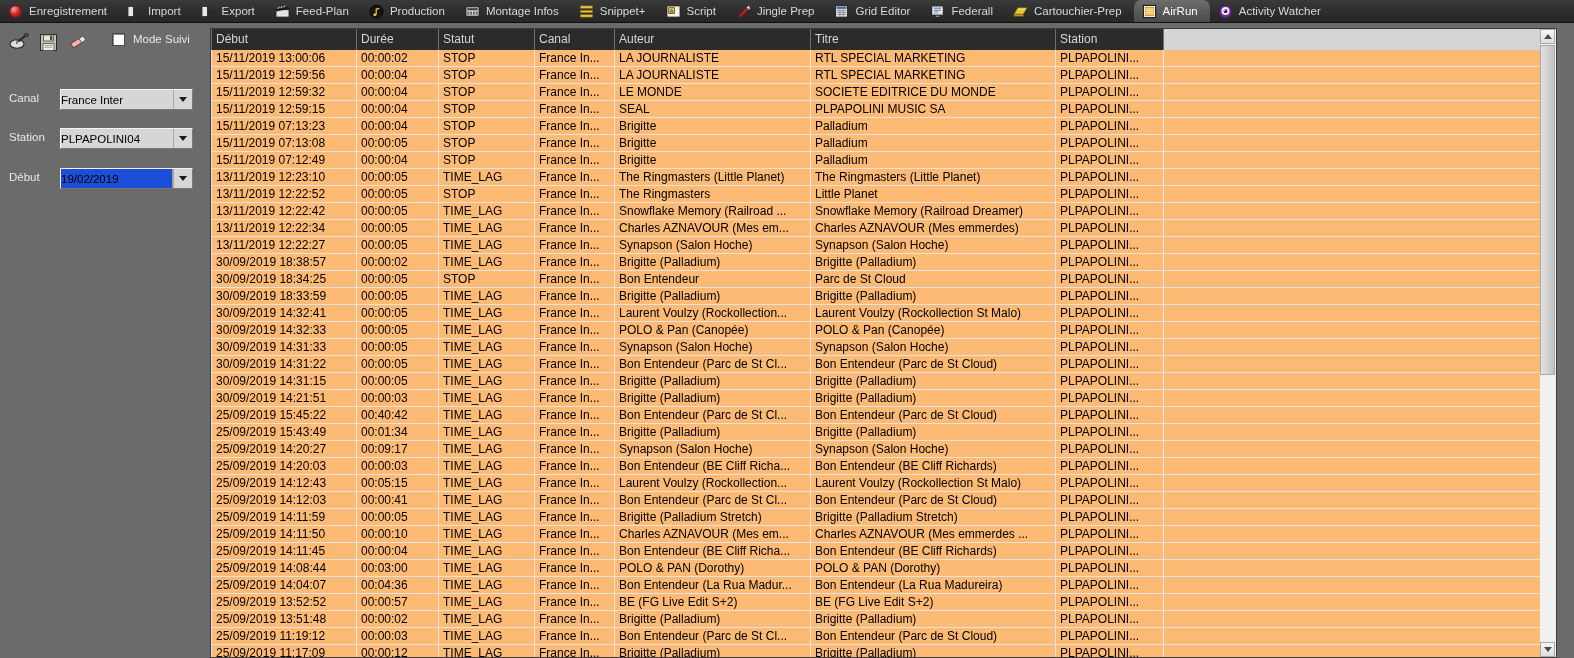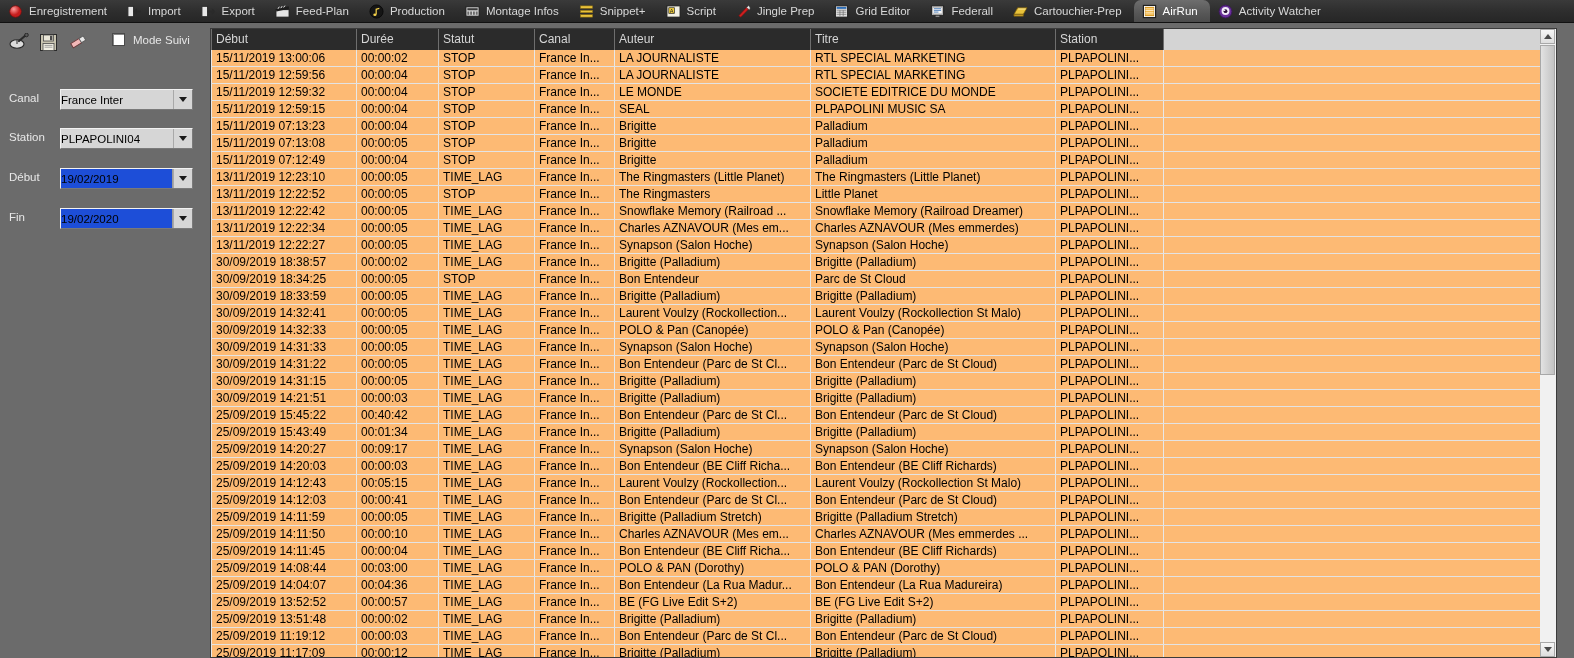--- a/index.html
+++ b/index.html
@@ -53,21 +53,21 @@
     position: absolute; left: 8px; top: 9px;
     display: flex; align-items: center; gap: 9px;
   }
   .tool-btn {
     width: 21px; height: 20px;
     display: flex; align-items: center; justify-content: center;
     cursor: default;
   }
   #mode-suivi {
     position: absolute; left: 112px; top: 10px;
-    display: flex; align-items: center; gap: 8px;
+    display: flex; align-items: flex-start; gap: 8px;
   }
   #mode-suivi .chk {
     width: 13px; height: 13px;
     background: #ffffff;
     border: 1px solid #4a4a4a;
     box-shadow: inset 1px 1px 0 #888;
   }
   #mode-suivi .lbl { color: #e6e6e6; font-size: 11.5px; }
 
   .field-row { position: absolute; left: 0; width: 210px; height: 22px; }
@@ -423,29 +423,20 @@
   <div class="field-row" style="top:145px;">
     <span class="field-label">Début</span>
     <div class="combo split">
       <span class="cval">19/02/2019</span>
       <span class="carrow">
           <span class="tri-down"></span>
         </span>
     </div>
   </div>
 
-  <div class="field-row" style="top:185px;">
-    <span class="field-label">Fin</span>
-    <div class="combo split">
-      <span class="cval">19/02/2020</span>
-      <span class="carrow">
-          <span class="tri-down"></span>
-        </span>
-    </div>
-  </div>
 
 </div>
 
 <div id="grid-wrap">
   <div id="grid-header">
       <div class="hcell c-debut first">Début</div>
       <div class="hcell c-duree">Durée</div>
       <div class="hcell c-statut">Statut</div>
       <div class="hcell c-canal">Canal</div>
       <div class="hcell c-auteur">Auteur</div>

